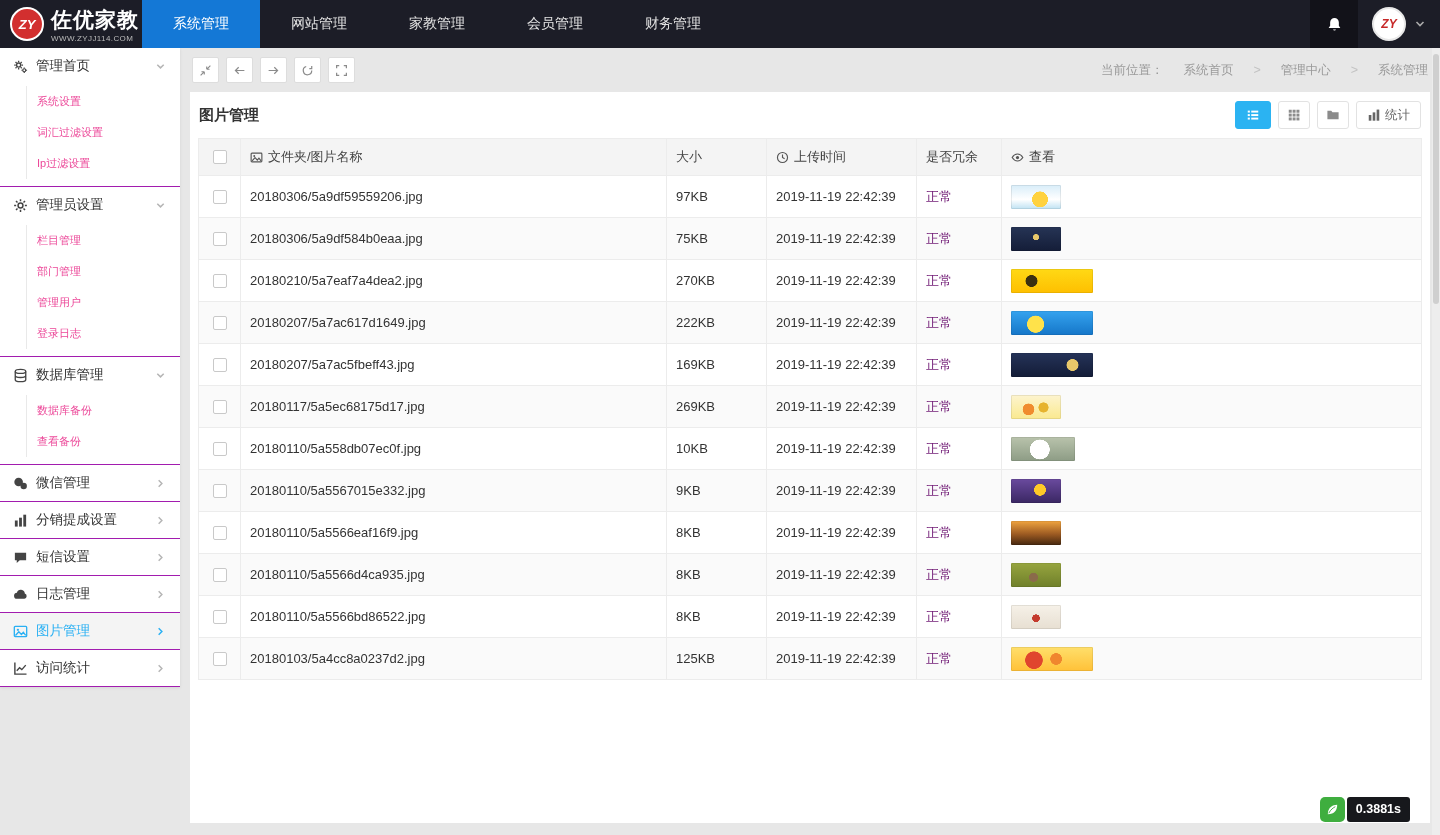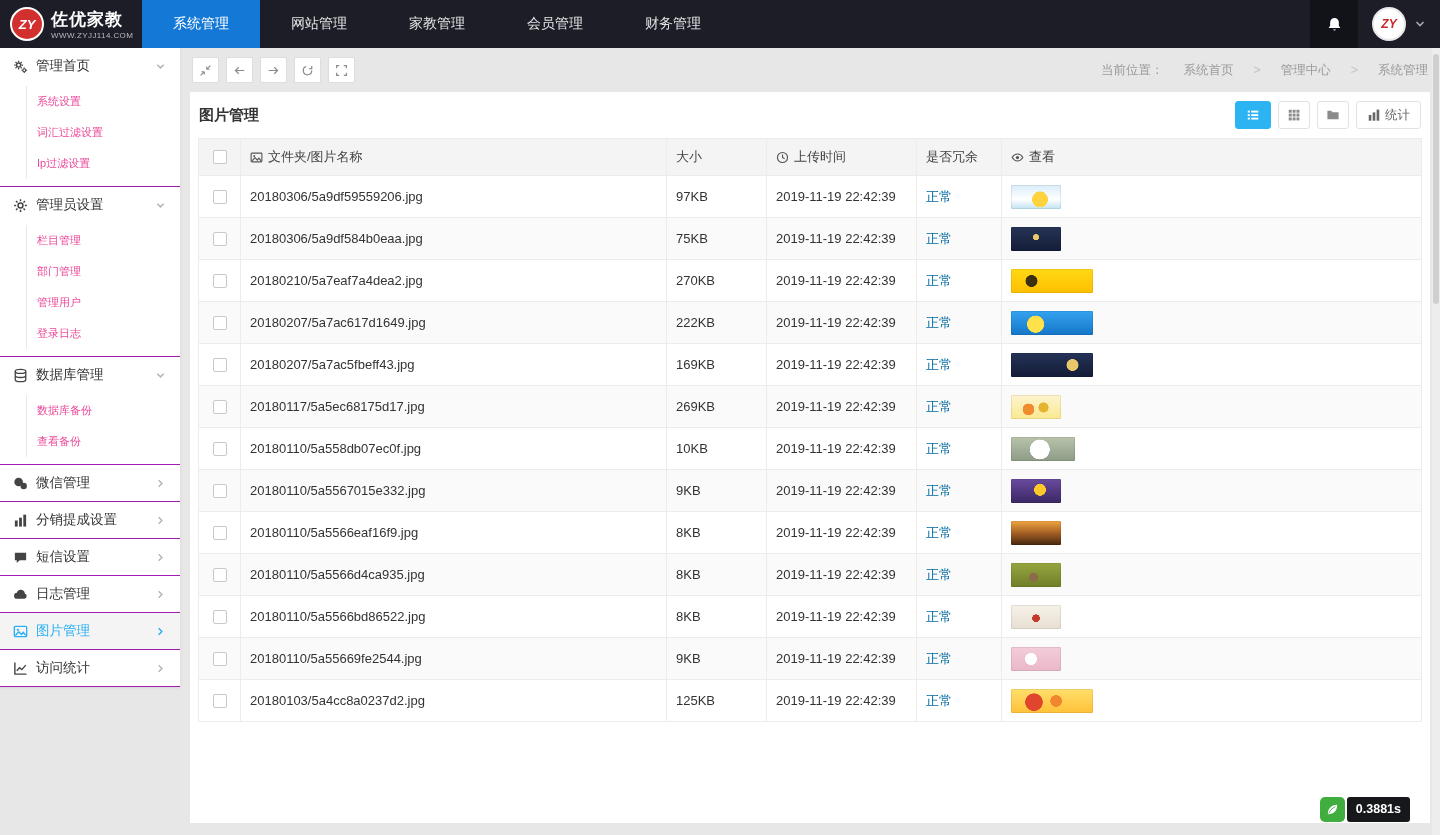--- a/index.html
+++ b/index.html
@@ -5,21 +5,21 @@
   *{margin:0;padding:0;box-sizing:border-box}
   html,body{width:1440px;height:835px}
   body{background:#e7e7e7;font-family:"Liberation Sans","DejaVu Sans",sans-serif;font-size:13px;color:#333;position:relative;overflow:hidden}
   .icon{display:inline-flex;align-items:center;justify-content:center}
   .icon svg{width:15px;height:15px;display:block}
 
   
   .topbar{position:absolute;top:0;left:0;width:100%;height:48px;background:#1c1d27;display:flex;color:#fff;z-index:5}
   .logo{width:142px;display:flex;align-items:center;gap:7px;padding-left:10px;cursor:pointer}
   .logo-badge{width:34px;height:34px;min-width:34px;border-radius:50%;background:#d22f2f;border:2px solid #fff;color:#fff;display:flex;align-items:center;justify-content:center;font-weight:bold;font-style:italic;font-size:13px}
-  .logo-brand{font-size:17px;font-weight:bold;letter-spacing:1px;white-space:nowrap}
+  .logo-brand{font-size:21px;font-weight:bold;letter-spacing:1px;white-space:nowrap}
   .logo-site{font-size:8px;color:#bbb;letter-spacing:.4px;white-space:nowrap}
   .topnav{display:flex;align-items:stretch}
   .nav-item{padding:0 31px;display:flex;align-items:center;font-size:14px;color:#e3e3e3;cursor:pointer;white-space:nowrap}
   .nav-item.active{background:#1478d6;color:#fff}
   .topbar-right{margin-left:auto;display:flex;align-items:center}
   .bell-wrap{width:48px;height:48px;background:#121219;display:flex;align-items:center;justify-content:center;color:#fff;cursor:pointer}
   .bell-wrap svg{width:17px;height:17px}
   .avatar{width:34px;height:34px;border-radius:50%;background:#fff;color:#c62828;display:flex;align-items:center;justify-content:center;font-weight:bold;font-style:italic;font-size:12px;margin:0 8px 0 14px;border:2px solid #e8e8e8;cursor:pointer}
   .user-chev{color:#aaa;margin-right:14px;cursor:pointer}
   .user-chev svg{width:12px;height:12px}
@@ -57,21 +57,21 @@
 
   
   table{width:100%;border-collapse:collapse;table-layout:fixed}
   th,td{border:1px solid #ececec;padding:0 9px;text-align:left;overflow:hidden;white-space:nowrap}
   thead th{background:#f4f4f4;height:37px;font-weight:400;color:#444;font-size:13px}
   tbody td{height:42px;font-size:13px;color:#333}
   tbody tr:nth-child(even) td{background:#fafafa}
   .th-flex{display:flex;align-items:center;gap:5px}
   .th-flex .icon{color:#555}
   .th-flex .icon svg{width:13px;height:13px}
-  .status{color:#0369a1}
+  .status{color:#701a75}
   .thumb{display:inline-block;vertical-align:middle;border-radius:1px;box-shadow:inset 0 0 0 1px rgba(0,0,0,.08)}
   input[type=checkbox]{appearance:none;-webkit-appearance:none;width:14px;height:14px;border:1px solid #c9c9c9;border-radius:2px;background:#fff;cursor:pointer;display:block;margin:0 auto}
   .cell-check{text-align:center}
 
   
   .perf{position:absolute;right:30px;bottom:13px;display:flex;align-items:center;z-index:6}
   .perf-leaf{width:25px;height:25px;border-radius:5px;background:#3fae3f;display:flex;align-items:center;justify-content:center}
   .perf-leaf svg{width:15px;height:15px}
   .perf-time{height:25px;line-height:25px;background:#17181c;color:#fff;font-size:12.5px;font-weight:bold;padding:0 9px;border-radius:3px;margin-left:2px}
   .scrollbar{position:absolute;top:48px;right:0;width:8px;bottom:0;background:#ededed}
@@ -539,30 +539,20 @@
             <td class="cell-name">20180110/5a5566bd86522.jpg</td>
             <td class="cell-size">8KB</td>
             <td class="cell-time">2019-11-19 22:42:39</td>
             <td class="cell-status"><span class="status">正常</span></td>
             <td class="cell-view"><div class="thumb" style="width: 50px; height: 24px; background: radial-gradient(circle at 50% 55%, rgb(196, 59, 46) 13%, rgba(0, 0, 0, 0) 14%), linear-gradient(rgb(246, 241, 232), rgb(231, 223, 210));"></div></td>
           </tr>
           <tr>
             <td class="cell-check">
               <input type="checkbox" style="">
             </td>
-            <td class="cell-name">20180110/5a55669fe2544.jpg</td>
-            <td class="cell-size">9KB</td>
-            <td class="cell-time">2019-11-19 22:42:39</td>
-            <td class="cell-status"><span class="status">正常</span></td>
-            <td class="cell-view"><div class="thumb" style="width: 50px; height: 24px; background: radial-gradient(circle at 40% 50%, rgb(255, 255, 255) 18%, rgba(0, 0, 0, 0) 19%), linear-gradient(rgb(243, 205, 217), rgb(233, 183, 201));"></div></td>
-          </tr>
-          <tr>
-            <td class="cell-check">
-              <input type="checkbox" style="">
-            </td>
             <td class="cell-name">20180103/5a4cc8a0237d2.jpg</td>
             <td class="cell-size">125KB</td>
             <td class="cell-time">2019-11-19 22:42:39</td>
             <td class="cell-status"><span class="status">正常</span></td>
             <td class="cell-view"><div class="thumb" style="width: 82px; height: 24px; background: radial-gradient(circle at 28% 55%, rgb(224, 69, 46) 14%, rgba(0, 0, 0, 0) 15%), radial-gradient(circle at 55% 50%, rgb(240, 134, 46) 12%, rgba(0, 0, 0, 0) 13%), linear-gradient(rgb(255, 223, 107), rgb(255, 193, 56));"></div></td>
           </tr>
         </tbody>
     </table>
   </div>
 </div>

